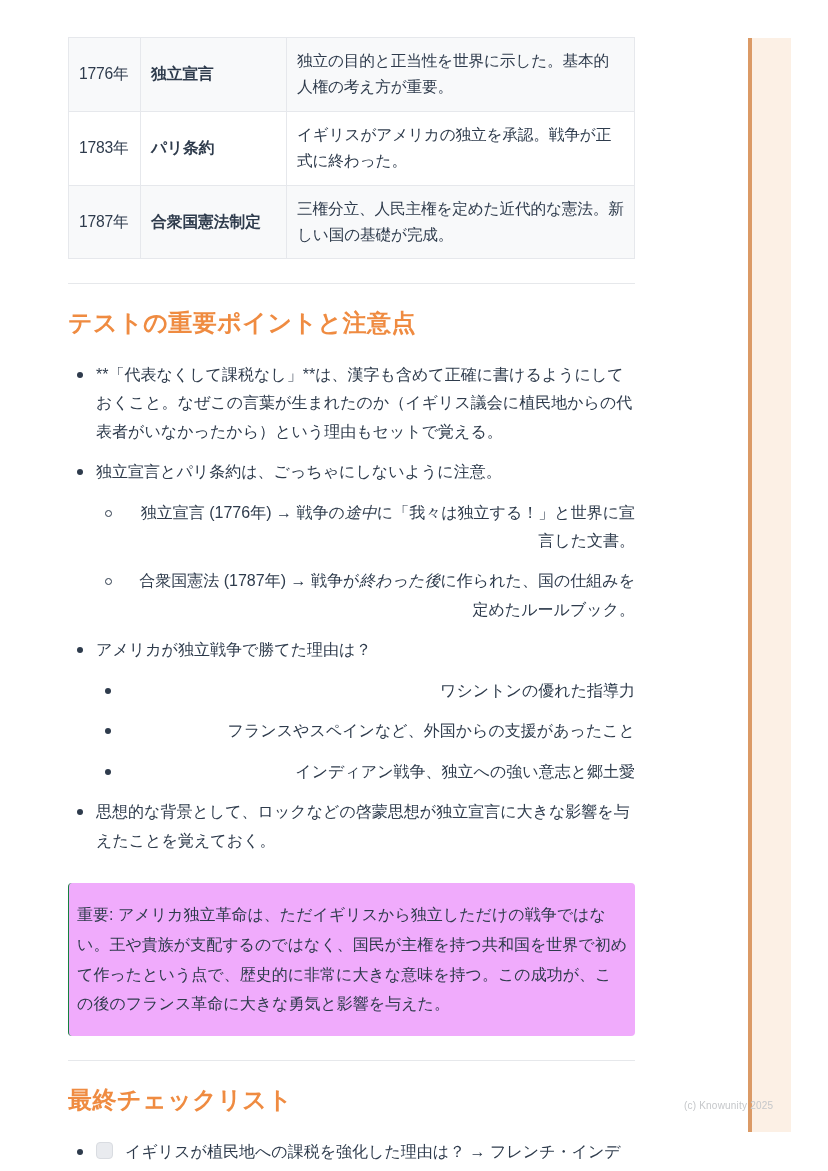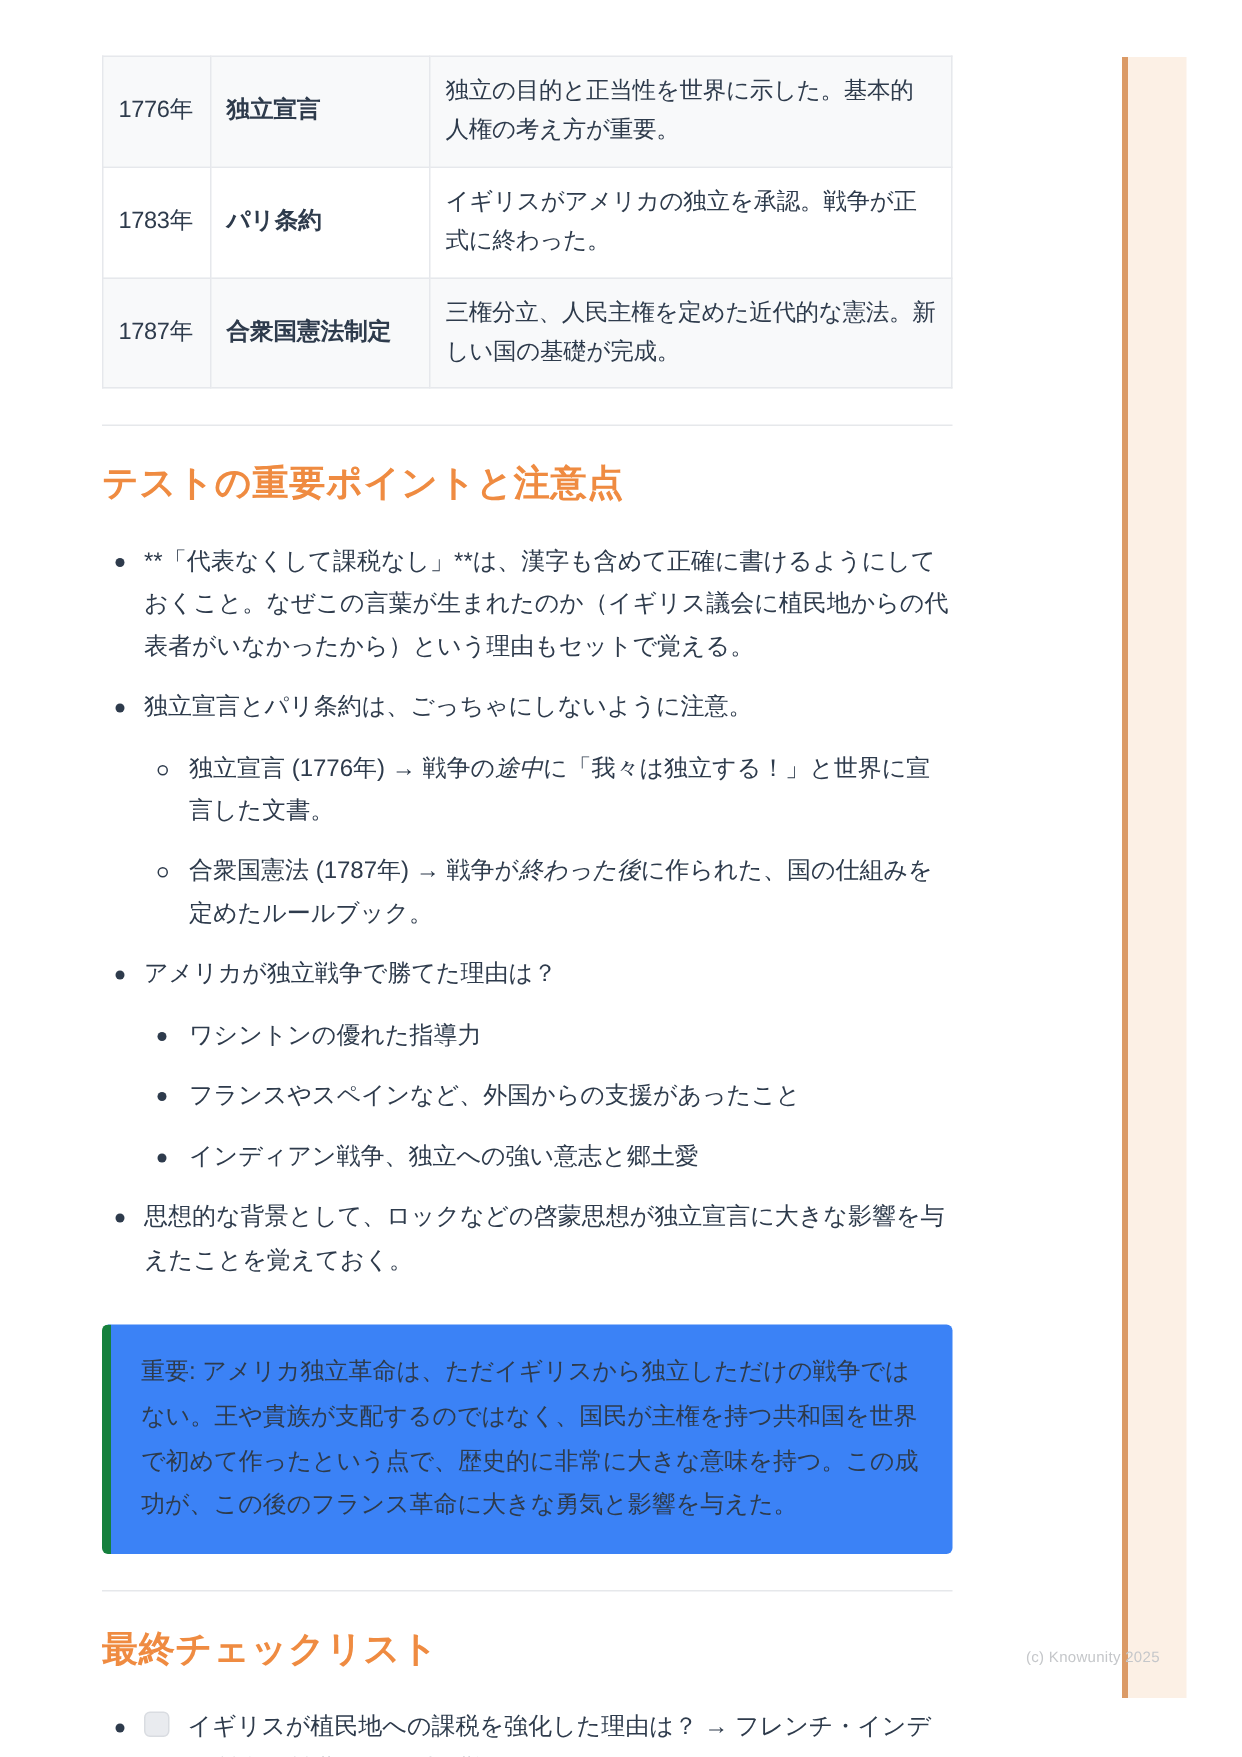--- a/index.html
+++ b/index.html
@@ -27,31 +27,31 @@
   .marker { flex:0 0 28px; position:relative; }
   .marker.dot::before {
     content:""; position:absolute; left:9px; top:11px; width:6px; height:6px;
     border-radius:50%; background:#2e3b4c;
   }
   .marker.circle::before {
     content:""; position:absolute; left:9px; top:11px; width:5px; height:5px;
     border-radius:50%; background:transparent; border:1.5px solid #2e3b4c;
   }
   .li-body { flex:1; min-width:0; }
-  .sublist { margin-top:4px; }
+  .sublist { margin-top:4px;text-align:right; }
   .sublist .li { margin-top:12px; }
   .sublist .marker { flex:0 0 30px; }
 
   .b { font-weight:400; }
   .i { font-style:italic; }
 
   
   .important-box {
-    margin-top:28px; background:#3b82f6; border-left:6px solid #15803d;
-    border-radius:4px; padding:17px 20px; line-height:1.86;
+    margin-top:28px; background:#f0abfc; border-left:1px solid #15803d;
+    border-radius:4px; padding:17px 8px; line-height:1.86;
   }
 
   
   .checkbox {
     display:inline-block; width:15px; height:15px; background:#e9ebef;
     border:1px solid #d9dce1; border-radius:4px; margin-right:12px;
     vertical-align:-2px;
   }
 
   

